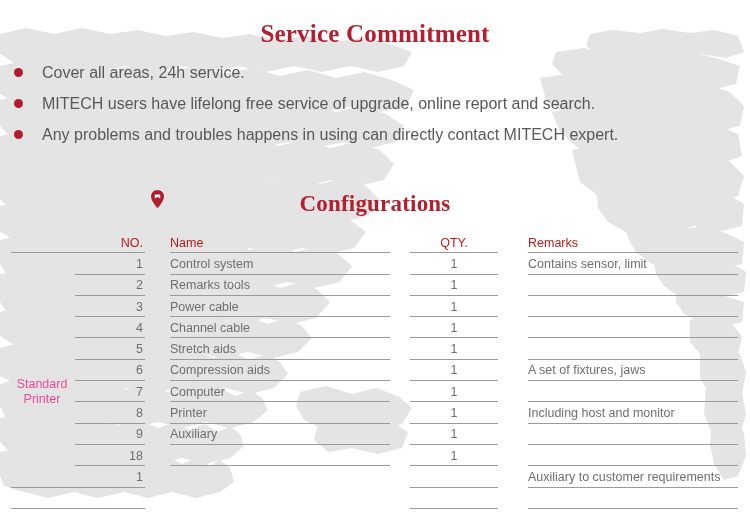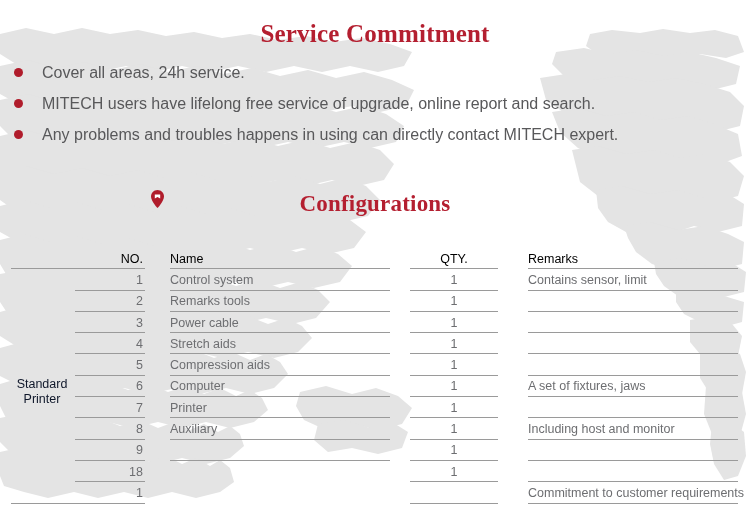--- a/index.html
+++ b/index.html
@@ -124,21 +124,21 @@
     position: relative;
     height: 21.3px;
     font-size: 12.5px;
     color: #6d6e71;
     box-sizing: border-box;
     display: flex;
     align-items: center;
     white-space: nowrap;
     overflow: visible;
   }
-  .cell.hdr { color: #000000; margin-top: 16px; }
+  .cell.hdr { color: #b91c1c; }
 
   
   .rule-full::after,
   .rule-short::after {
     content: "";
     position: absolute;
     bottom: 0;
     height: 1px;
     background: #9a9a9a;
   }
@@ -148,21 +148,21 @@
   .align-right { justify-content: flex-end; padding-right: 2px; }
   .align-center{ justify-content: center; }
   .align-left  { justify-content: flex-start; }
 
   
   .group-label {
     position: absolute;
     left: 0;
     width: 62px;
     font-size: 12.5px;
-    color: #0f172a;
+    color: #ec4899;
     text-align: center;
     line-height: 15px;
     pointer-events: none;
   }
   #group-standard { top: 145px; }
 </style>
 </head>
 <body>
 
 <div id="page">
@@ -259,20 +259,21 @@
         </div>
 
       </div>
 
       <div class="col" id="col-name">
         <div class="cell hdr align-left rule-full">Name</div>
 
         <div class="cell align-left rule-full">Control system</div>
         <div class="cell align-left rule-full">Remarks tools</div>
         <div class="cell align-left rule-full">Power cable</div>
+        <div class="cell align-left rule-full">Channel cable</div>
         <div class="cell align-left rule-full">Stretch aids</div>
         <div class="cell align-left rule-full">Compression aids</div>
         <div class="cell align-left rule-full">Computer</div>
         <div class="cell align-left rule-full">Printer</div>
         <div class="cell align-left rule-full">Auxiliary</div>
         <div class="cell rule-full"></div>
       </div>
 
       <div class="col" id="col-qty">
         <div class="cell hdr align-center rule-full">QTY.</div>
@@ -297,19 +298,19 @@
         <div class="cell align-left rule-full">Contains sensor, limit</div>
         <div class="cell align-left rule-full"></div>
         <div class="cell align-left rule-full"></div>
         <div class="cell align-left rule-full"></div>
         <div class="cell align-left rule-full"></div>
         <div class="cell align-left rule-full">A set of fixtures, jaws</div>
         <div class="cell align-left rule-full"></div>
         <div class="cell align-left rule-full">Including host and monitor</div>
         <div class="cell align-left rule-full"></div>
         <div class="cell align-left rule-full"></div>
-        <div class="cell align-left rule-full">Commitment to customer requirements</div>
+        <div class="cell align-left rule-full">Auxiliary to customer requirements</div>
         <div class="cell rule-full"></div>
       </div>
 
     </div>
   </div>
 </div>
 
 </body></html>

